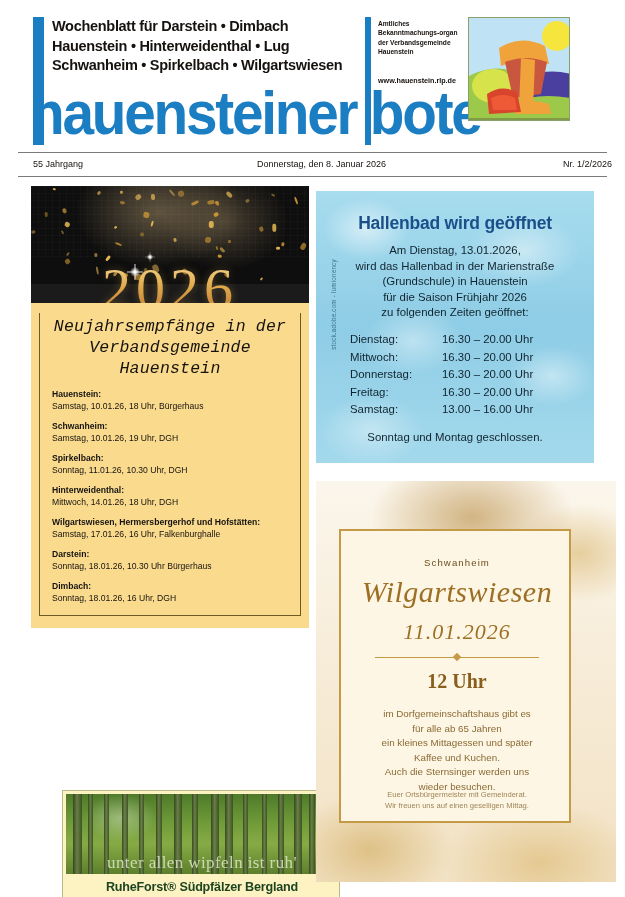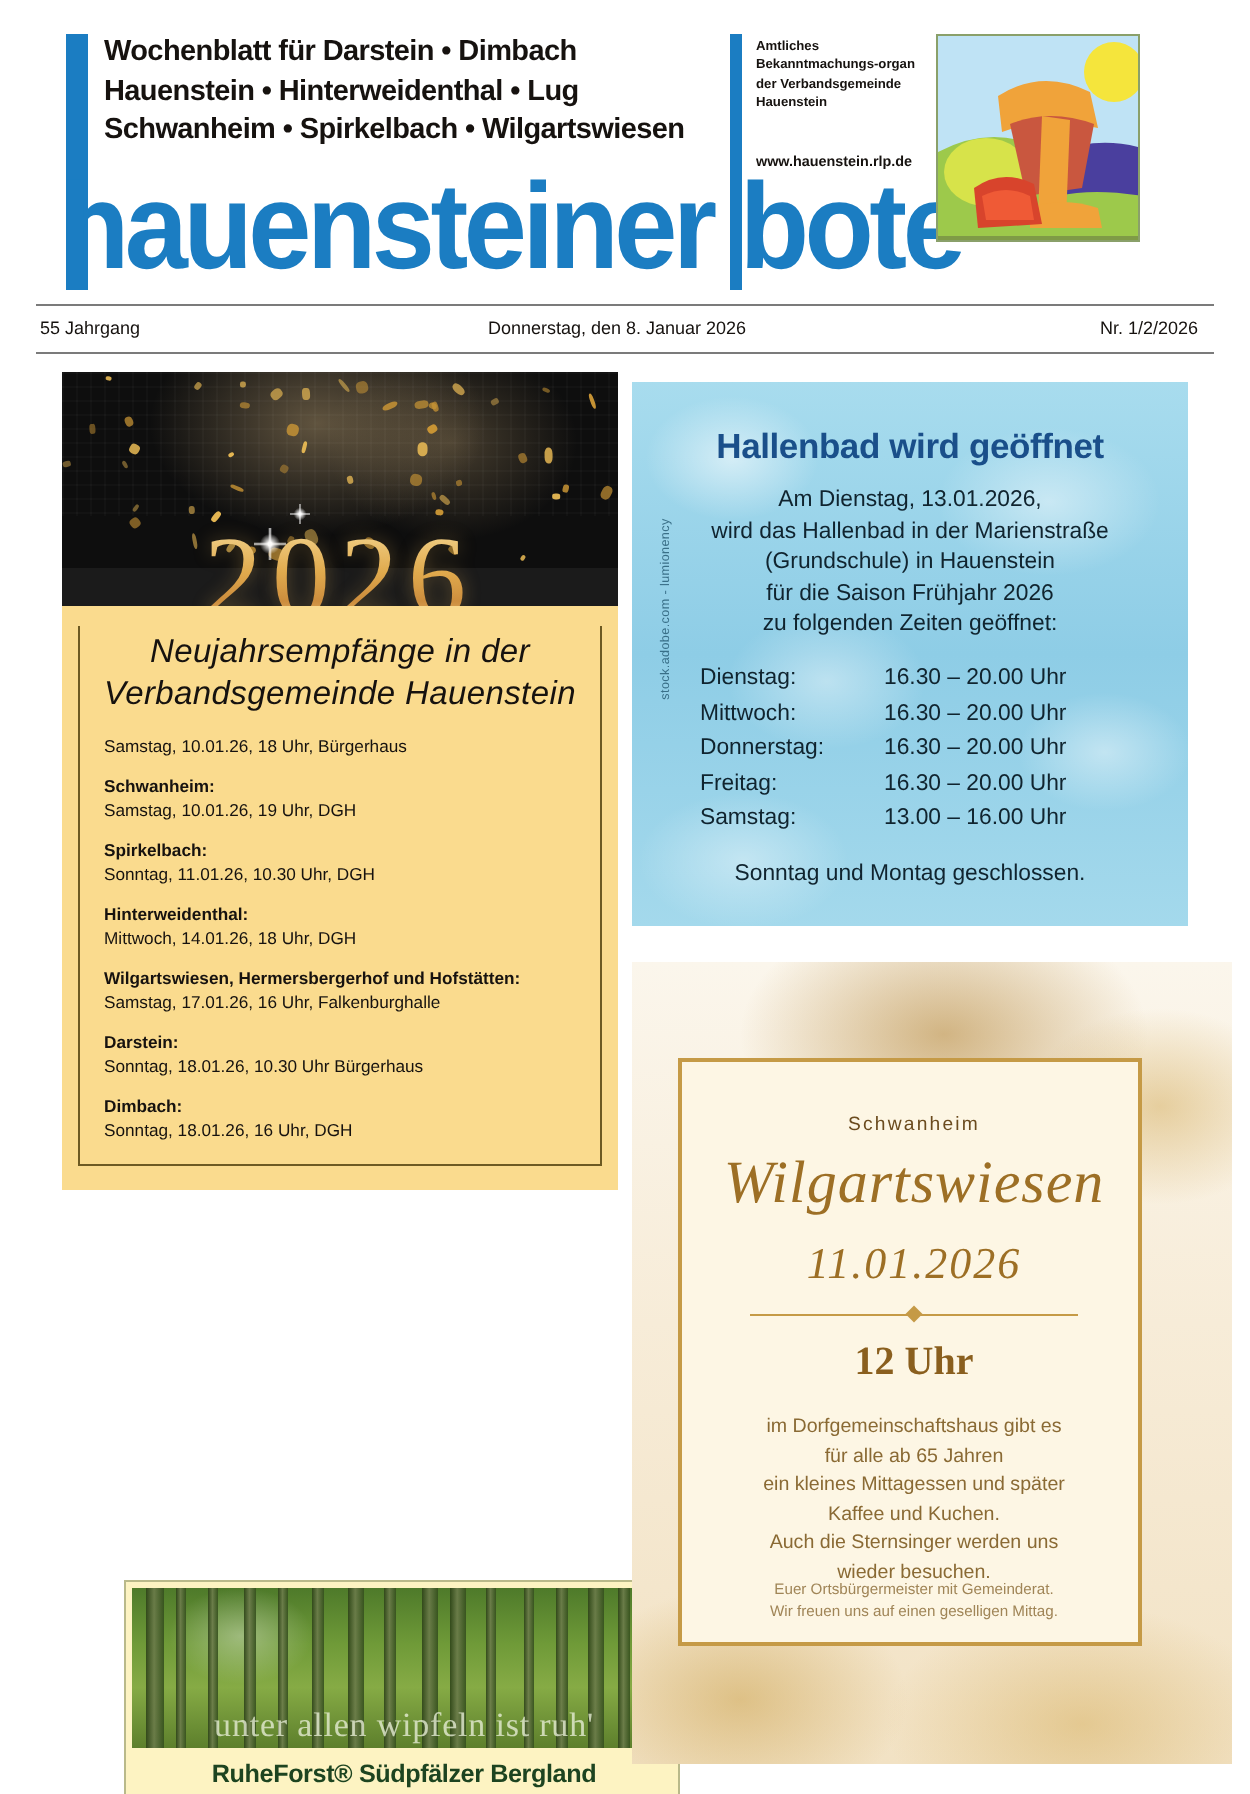--- a/index.html
+++ b/index.html
@@ -31,21 +31,21 @@
   .mh-url { position:absolute; left:378px; top:76px; width:96px;
     font-size:7.2px; font-weight:bold; color:#16120f; }
 
   
   .mh-art { position:absolute; left:468px; top:17px; width:102px; height:104px;
     border:1px solid #8aa06a; overflow:hidden; background:#bfe3f5; }
 
   
   .rule-top { position:absolute; left:18px; top:152px; width:589px; height:1px; background:#7b7b7b; }
   .rule-bot { position:absolute; left:18px; top:176px; width:589px; height:1px; background:#7b7b7b; }
-  .dateline { position:absolute; left:14px; top:156px; width:589px; height:18px;
+  .dateline { position:absolute; left:27px; top:156px; width:589px; height:18px;
     font-size:9px; color:#16120f; }
   .dl-left { position:absolute; left:6px; top:3px; }
   .dl-mid  { position:absolute; left:0; top:3px; width:589px; text-align:center; }
   .dl-right{ position:absolute; right:4px; top:3px; }
 
   
   .col-left { position:absolute; left:31px; top:186px; width:278px; }
 
   
   .ny { position:relative; width:278px; height:117px; overflow:hidden;
@@ -70,21 +70,21 @@
   .sparkle { position:absolute; width:16px; height:16px;
     background:
       radial-gradient(circle, #fff 0 8%, rgba(255,255,255,0) 45%),
       linear-gradient(90deg, rgba(255,255,255,0) 44%, rgba(255,255,255,.85) 50%, rgba(255,255,255,0) 56%),
       linear-gradient(0deg, rgba(255,255,255,0) 44%, rgba(255,255,255,.85) 50%, rgba(255,255,255,0) 56%); }
 
   
   .nj { position:relative; width:278px; background:#fadb8e; padding:10px 0 12px 0; }
   .nj-inner { margin:0 8px; border-left:1.4px solid #6d5a22; border-right:1.4px solid #6d5a22;
               border-bottom:1.4px solid #6d5a22; border-top:0; padding:3px 12px 10px 12px; }
-  .nj-head { text-align:center; font-family:Liberation Sans, sans-serif; font-style:italic;
+  .nj-head { text-align:center; font-family:Liberation Mono, monospace; font-style:italic;
              font-size:16.5px; line-height:21px; color:#16120f; margin-bottom:9px;
              letter-spacing:.2px; }
   .nj-item { margin-bottom:7.5px; }
   .nj-item:last-child { margin-bottom:0; }
   .nj-t { font-size:8.6px; font-weight:bold; color:#16120f; line-height:12px; }
   .nj-d { font-size:8.6px; color:#16120f; line-height:12.5px; }
 
   
   .rf { position:absolute; left:31px; top:604px; width:278px; height:278px;
         border:1px solid #b9b98a; background:#fdf3c2; overflow:hidden; }
@@ -263,20 +263,21 @@
     </div>
 
     <div class="nj">
       <div class="nj-inner">
         <div class="nj-head">
           <div>Neujahrsempfänge in der</div>
           <div>Verbandsgemeinde Hauenstein</div>
         </div>
         <div id="nj-list">
             <div class="nj-item">
+              <div class="nj-t">Hauenstein:</div>
               <div class="nj-d">Samstag, 10.01.26, 18 Uhr, Bürgerhaus</div>
             </div>
             <div class="nj-item">
               <div class="nj-t">Schwanheim:</div>
               <div class="nj-d">Samstag, 10.01.26, 19 Uhr, DGH</div>
             </div>
             <div class="nj-item">
               <div class="nj-t">Spirkelbach:</div>
               <div class="nj-d">Sonntag, 11.01.26, 10.30 Uhr, DGH</div>
             </div>

